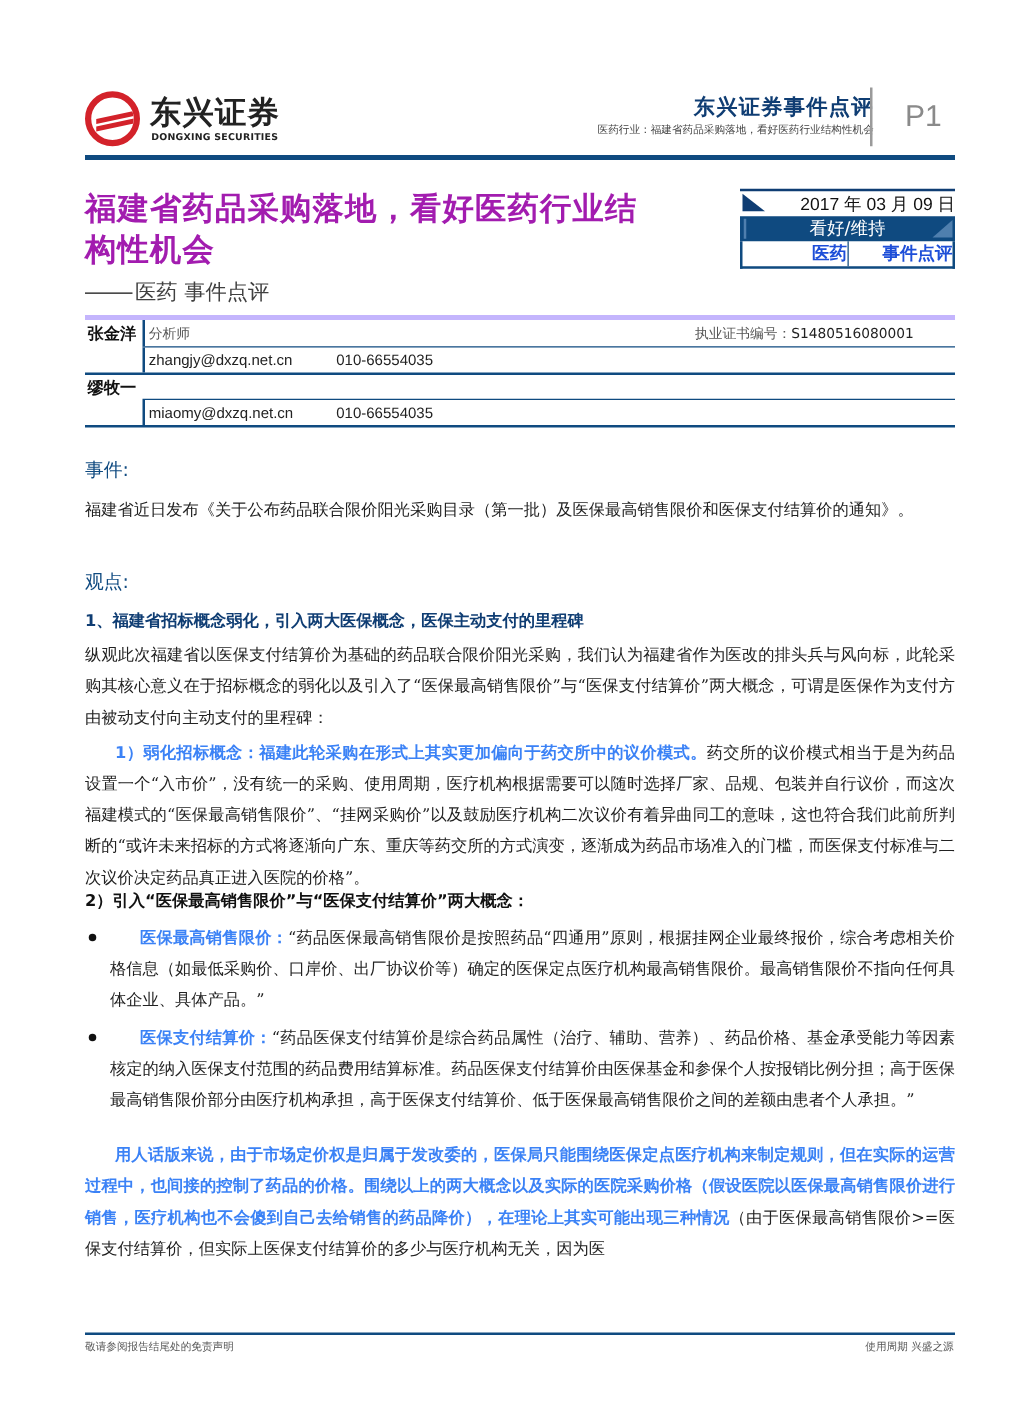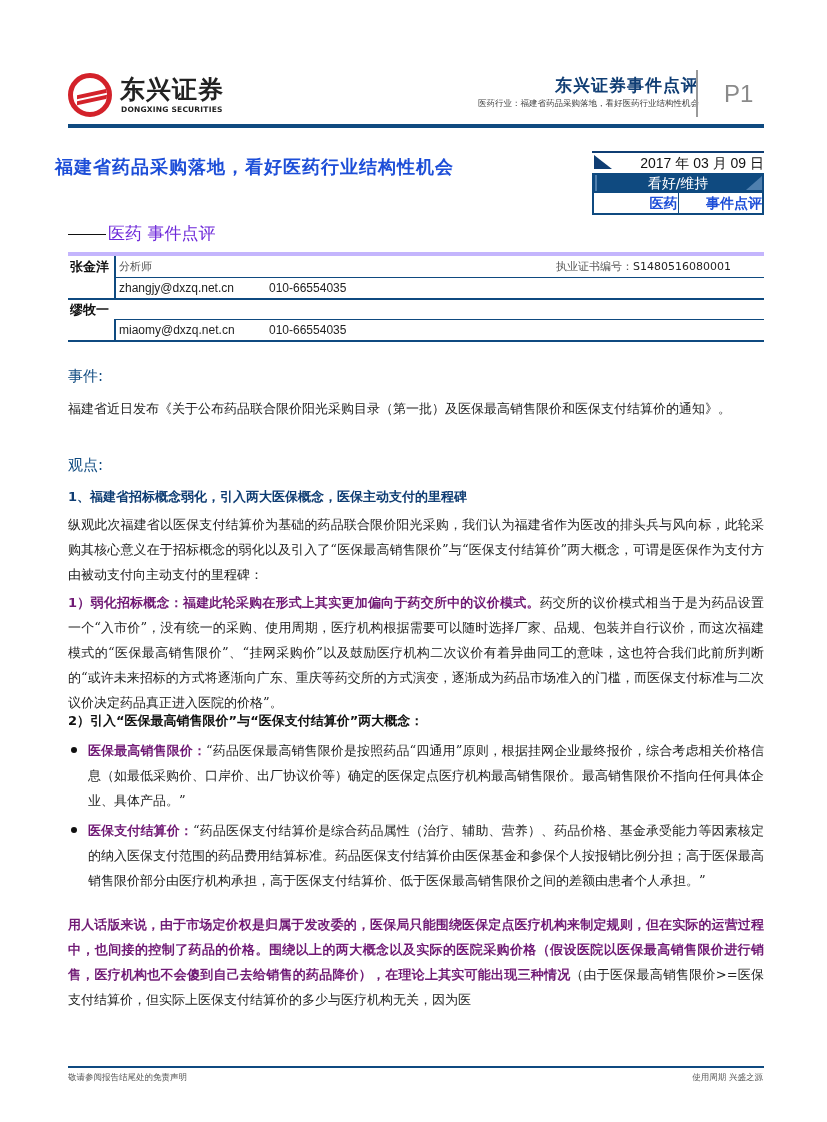--- a/index.html
+++ b/index.html
@@ -12,22 +12,22 @@
   .logo-circle .wave { position:absolute; left:4px; top:14px; width:30px; height:10px; border-top:4px solid #d3222a; border-bottom:4px solid #d3222a; transform:skewY(-12deg); }
   .logo-cn { position:absolute; left:52px; top:0; font-size:25px; font-weight:bold; color:#222; letter-spacing:1px; font-family:"DejaVu Sans", sans-serif; }
   .logo-en { position:absolute; left:53px; top:32px; font-size:7.5px; font-weight:bold; color:#222; letter-spacing:0.2px; }
   .hdr-title { right:128px; top:74px; font-size:17px; font-weight:bold; color:#0f3d73; letter-spacing:1px; }
   .hdr-sub { right:128px; top:98px; font-size:8.5px; color:#444; font-family:"DejaVu Serif", serif; }
   .hdr-sep { left:696px; top:70px; width:2px; height:47px; background:#9a9a9a; }
   .hdr-page { left:724px; top:80px; font-size:24px; color:#8a8a8a; font-family:"Liberation Sans", sans-serif; }
   .hdr-rule { left:68px; top:124px; width:696px; height:4px; background:#0f4a80; }
 
   
-  .title { left:55px; top:150px; width:450px; font-size:18px; line-height:33px; font-weight:bold; color:#1d4ed8; letter-spacing:1px; }
-  .subtitle { left:68px; top:222px; font-size:17px; color:#6d28d9; }
+  .title { left:68px; top:150px; width:450px; font-size:25px; line-height:33px; font-weight:bold; color:#a21caf; letter-spacing:1px; }
+  .subtitle { left:68px; top:222px; font-size:17px; color:#404040; }
   .subtitle .dash { display:inline-block; width:38px; border-top:1.5px solid #111; vertical-align:middle; margin-right:2px; }
 
   
   .rbox { left:592px; top:151px; width:172px; }
   .date-row { height:22px; border-top:2px solid #0f3d73; position:relative; }
   .date-tri { position:absolute; left:2px; top:2px; width:0; height:0; border-left:18px solid #0f3d73; border-top:14px solid transparent; }
   .date-txt { position:absolute; right:0; top:2px; font-size:14px; color:#111; font-family:"Liberation Sans", sans-serif; }
   .rating-row { height:20px; background:#0f4a80; color:#fff; text-align:center; font-size:14px; line-height:20px; position:relative; }
   .rating-row .tri { position:absolute; right:2px; top:3px; width:0; height:0; border-right:16px solid #4f7fae; border-top:14px solid transparent; }
   .rating-row .lb { position:absolute; left:3px; top:2px; width:2px; height:16px; background:#4f7fae; }
@@ -46,21 +46,21 @@
   .role { font-family:"DejaVu Serif", serif; color:#555; font-size:11px; }
   .lic { position:absolute; left:440px; font-size:11px; color:#222; }
   .lic .k { font-family:Liberation Mono, monospace; color:#555; }
   .email { width:150px; font-family:"Liberation Sans", sans-serif; font-size:12px; color:#222; }
   .phone { font-family:"Liberation Sans", sans-serif; font-size:12px; color:#222; }
 
   
   .sec { left:68px; font-size:15px; color:#0f4a80; }
   .para { left:68px; width:696px; font-size:13px; line-height:25px; color:#222; font-family:"DejaVu Serif", serif; text-align:justify; }
   .h1 { left:68px; font-size:13px; font-weight:bold; color:#0f3d73;text-align:center; }
-  .b { font-weight:bold; color:#701a75; font-family:"DejaVu Sans", sans-serif; }
+  .b { font-weight:bold; color:#3b82f6; font-family:"DejaVu Sans", sans-serif;margin-left:24px; }
   .bullet { left:68px; width:696px; font-size:13px; line-height:25px; font-family:"DejaVu Serif", serif; color:#222; padding-left:20px; text-align:justify; }
   .bullet .dot { position:absolute; left:3px; top:9px; width:6px; height:6px; background:#111; border-radius:50%; }
 
   
   .frule { left:68px; top:1066px; width:696px; height:2px; background:#0f4a80; }
   .fleft { left:68px; top:1072px; font-size:8.5px; color:#555; font-family:"DejaVu Serif", serif; }
   .fright { right:64px; top:1072px; font-size:8.5px; color:#555; font-family:"DejaVu Serif", serif; }
 </style>
 </head>
 <body>

